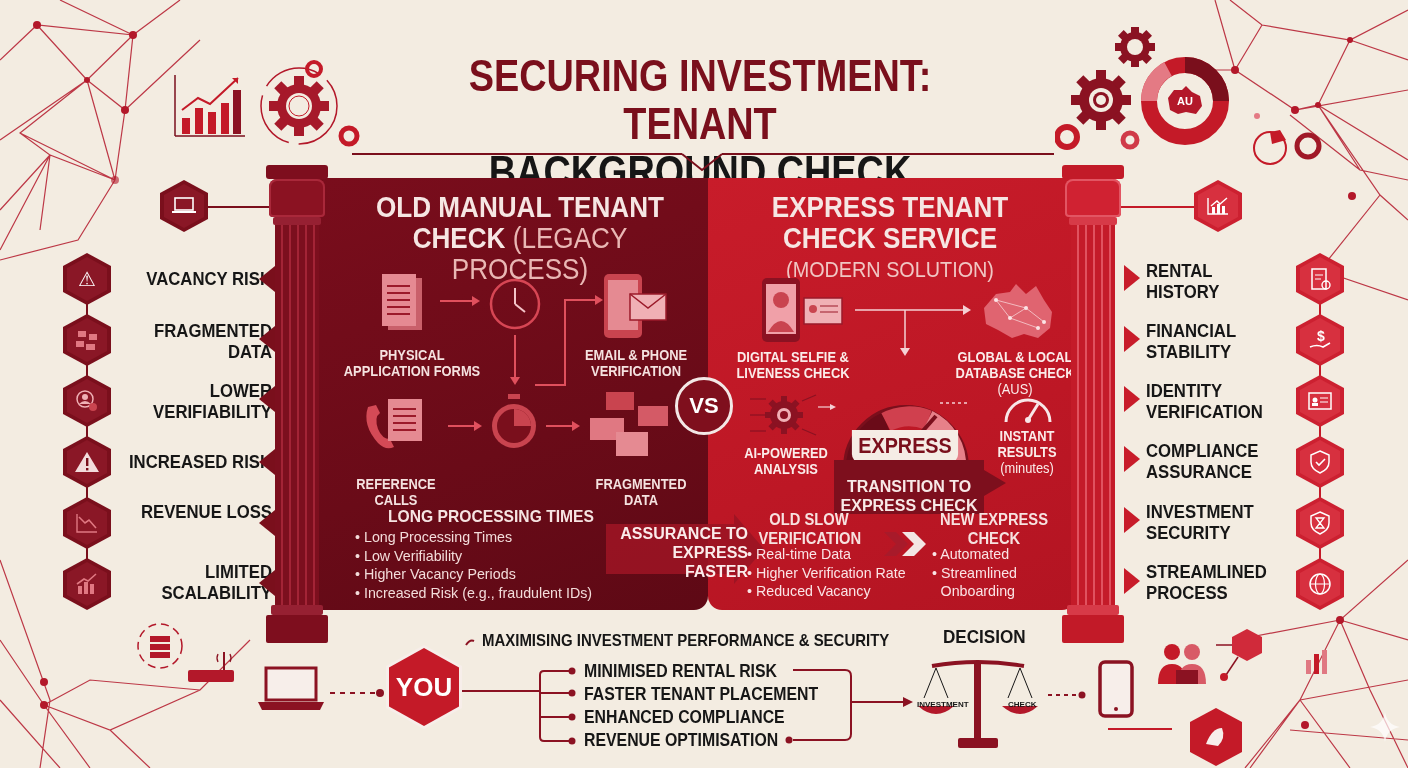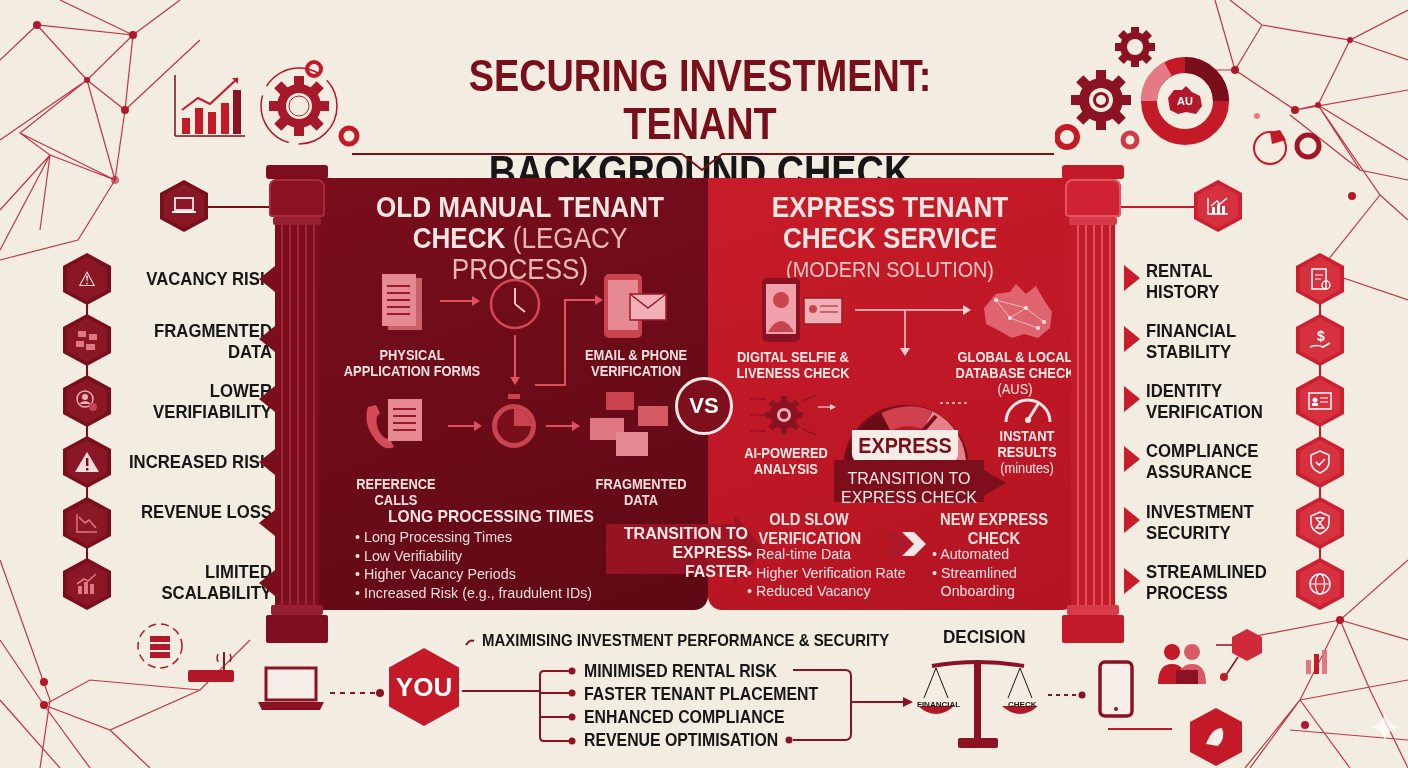--- a/index.html
+++ b/index.html
@@ -98,23 +98,23 @@
   }
 
   
   .gauge-wrap { position: absolute; left: 836px; top: 388px; width: 140px; height: 110px; }
   .express-badge {
     position: absolute; left: 846px; top: 430px; width: 118px; height: 32px;
     background: #f5ece5; color: #7a0f1c; font-weight: 900; font-size: 22px; text-align: center; line-height: 32px;
     border-radius: 0 0 8px 8px; transform: scaleX(0.9);
   }
   .trans-banner {
-    position: absolute; left: 834px; top: 460px; width: 150px; height: 42px;
-    background: #7d0f1d; color: #f8e9e7; font-weight: 400; font-size: 16px; line-height: 19px; text-align: center;
-    padding-top: 9px;
+    position: absolute; left: 834px; top: 460px; width: 150px; height: 54px;
+    background: #7d0f1d; color: #f8e9e7; font-weight: 700; font-size: 16px; line-height: 19px; text-align: center;
+    padding-top: 17px;
   }
   .trans-arrow { position: absolute; left: 984px; top: 470px; width: 0; height: 0; border-top: 13px solid transparent; border-bottom: 13px solid transparent; border-left: 22px solid #7d0f1d; }
   .trans-banner2 {
     position: absolute; left: 612px; top: 524px; width: 136px; height: 44px;
     color: #fbeceb; font-weight: 700; font-size: 16px; line-height: 19px; text-align: right;
   }
 
   .sec-head { position: absolute; color: #f7e2e0; font-weight: 700; font-size: 16px; line-height: 19px; text-align: center; transform: scaleX(0.92); }
 
   
@@ -359,21 +359,21 @@
   <div>Long Processing Times</div>
   <div>Low Verifiability</div>
   <div>Higher Vacancy Periods</div>
   <div>Increased Risk (e.g., fraudulent IDs)</div>
 </div>
 
 <svg class="abs" style="left:606px;top:514px" width="158" height="70" viewBox="0 0 158 70">
   <polygon points="0,10 128,10 128,0 158,35 128,70 128,60 0,60" fill="#9b1424" opacity="0.9"></polygon>
 </svg>
 <div class="trans-banner2">
-  <span>TRANSITION TO</span><br>
+  <span>ASSURANCE TO</span><br>
   <span>EXPRESS FASTER</span>
 </div>
 
 <div class="panel-title" style="left:710px;top:192px;width:360px">
   <span>EXPRESS TENANT</span><br>
   <span>CHECK SERVICE</span>
   <span class="panel-sub">(MODERN SOLUTION)</span>
 </div>
 
 <svg class="abs" style="left:752px;top:276px" width="92" height="70" viewBox="0 0 92 70">
@@ -707,21 +707,21 @@
   <rect x="56" y="10" width="7" height="76" fill="#8b1222"></rect>
   <path d="M14 14 Q60 6 106 14" fill="none" stroke="#8b1222" stroke-width="4"></path>
   <line x1="18" y1="16" x2="6" y2="46" stroke="#161616" stroke-width="1"></line>
     <line x1="18" y1="16" x2="30" y2="46" stroke="#161616" stroke-width="1"></line>
   <line x1="102" y1="16" x2="90" y2="46" stroke="#161616" stroke-width="1"></line>
     <line x1="102" y1="16" x2="114" y2="46" stroke="#161616" stroke-width="1"></line>
   <path d="M0 54 Q18 70 36 54 Z" fill="#b3182a"></path>
     <path d="M84 54 Q102 70 120 54 Z" fill="#b3182a"></path>
   <rect x="40" y="86" width="40" height="10" rx="2" fill="#8b1222"></rect>
 </svg>
-<div class="scale-lbl" style="left:917px;top:700px">FINANCIAL</div>
+<div class="scale-lbl" style="left:917px;top:700px">INVESTMENT</div>
 <div class="scale-lbl" style="left:1008px;top:700px">CHECK</div>
 
 <svg class="abs" style="left:1048px;top:690px" width="40" height="10">
     <line x1="0" y1="5" x2="30" y2="5" stroke="#8b1222" stroke-width="2" stroke-dasharray="4 4"></line>
     <circle cx="34" cy="5" r="3.5" fill="#8b1222"></circle>
   </svg>
 <svg class="abs" style="left:1098px;top:660px" width="36" height="60" viewBox="0 0 36 60">
   <rect x="2" y="2" width="32" height="54" rx="5" fill="#f7eeea" stroke="#8b1222" stroke-width="3.5"></rect>
     <circle cx="18" cy="49" r="2" fill="#8b1222"></circle>
 </svg>

